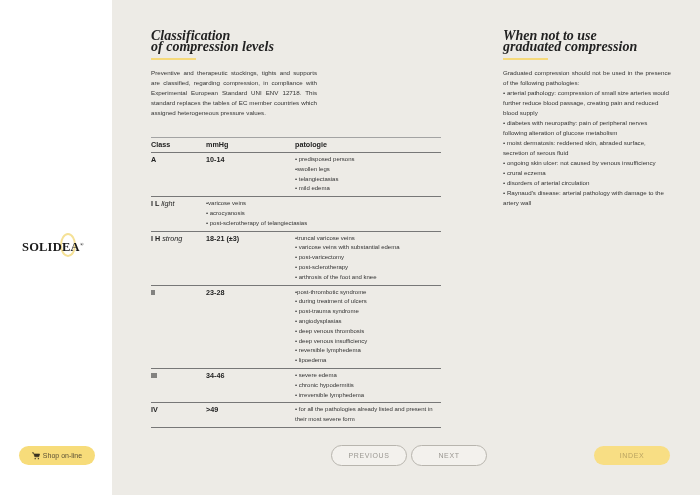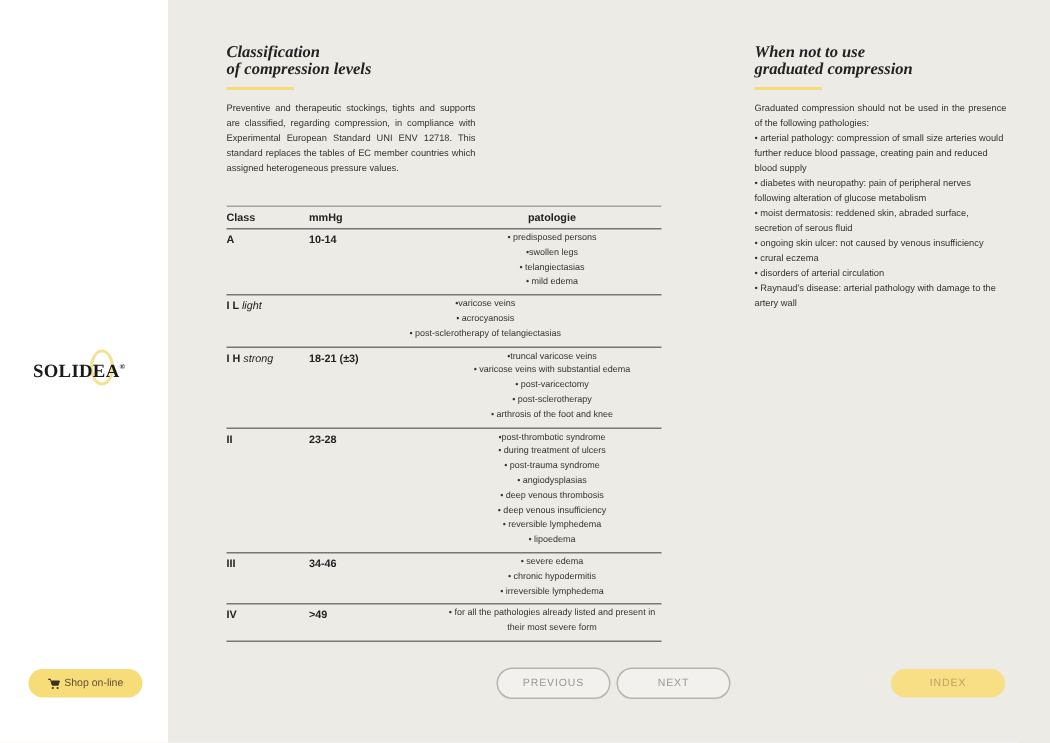--- a/index.html
+++ b/index.html
@@ -32,21 +32,21 @@
   }
   .shop-btn {
     position: absolute; left: 19px; top: 446px; width: 76px; height: 19px;
     background: #f7dc7a; border-radius: 10px;
     display: flex; align-items: center; justify-content: center; gap: 3px;
     font-size: 7px; color: #5c5135; cursor: pointer;
   }
   .shop-btn svg { width: 8px; height: 8px; }
   .section-title {
     font-family: "Liberation Serif", serif; font-style: italic; font-weight: bold;
-    font-size: 11px; line-height: 11px; color: #222;
+    font-size: 14px; line-height: 11px; color: #222;
   }
   .title-rule {
     width: 45px; height: 2px; background: #f5d97a; margin-top: 6px;
   }
   .body-text {
     font-size: 6.2px; line-height: 10px; color: #333; text-align: justify;
   }
   .left-col { position: absolute; left: 151px; top: 30px; width: 166px; }
   .left-col .body-text { margin-top: 8px; }
   .right-col { position: absolute; left: 503px; top: 30px; width: 168px; }
@@ -56,21 +56,21 @@
 
   .table {
     position: absolute; left: 151px; top: 137px; width: 290px;
     border-top: 1px solid #a3a3a3;
   }
   .trow { display: flex; border-bottom: 1px solid #777; padding: 2px 0 2px 0; }
   .thead { padding: 2px 0 2px 0; }
   .c1 { width: 55px; font-size: 7.2px; font-weight: bold; line-height: 10px; color: #222; }
   .c1 i { font-weight: normal; font-style: italic; text-align: right; }
   .c2 { width: 89px; font-size: 7.2px; font-weight: bold; line-height: 10px; color: #222; }
-  .c3 { flex: 1; font-size: 6px; line-height: 9.8px; color: #333; text-align: center; }
+  .c3 { flex: 1; font-size: 6px; line-height: 9.8px; color: #333; }
   .thead .c3 { font-size: 7.2px; font-weight: bold; color: #222; line-height: 10px; }
 
   .nav-btn {
     position: absolute; top: 445px; height: 21px; width: 76px;
     border: 1px solid #b8b5ae; border-radius: 11px; background: #f3f1ed;
     display: flex; align-items: center; justify-content: center;
     font-size: 7px; color: #9a9791; letter-spacing: 0.6px; cursor: pointer;
   }
   .prev { left: 331px; }
   .next { left: 411px; }

